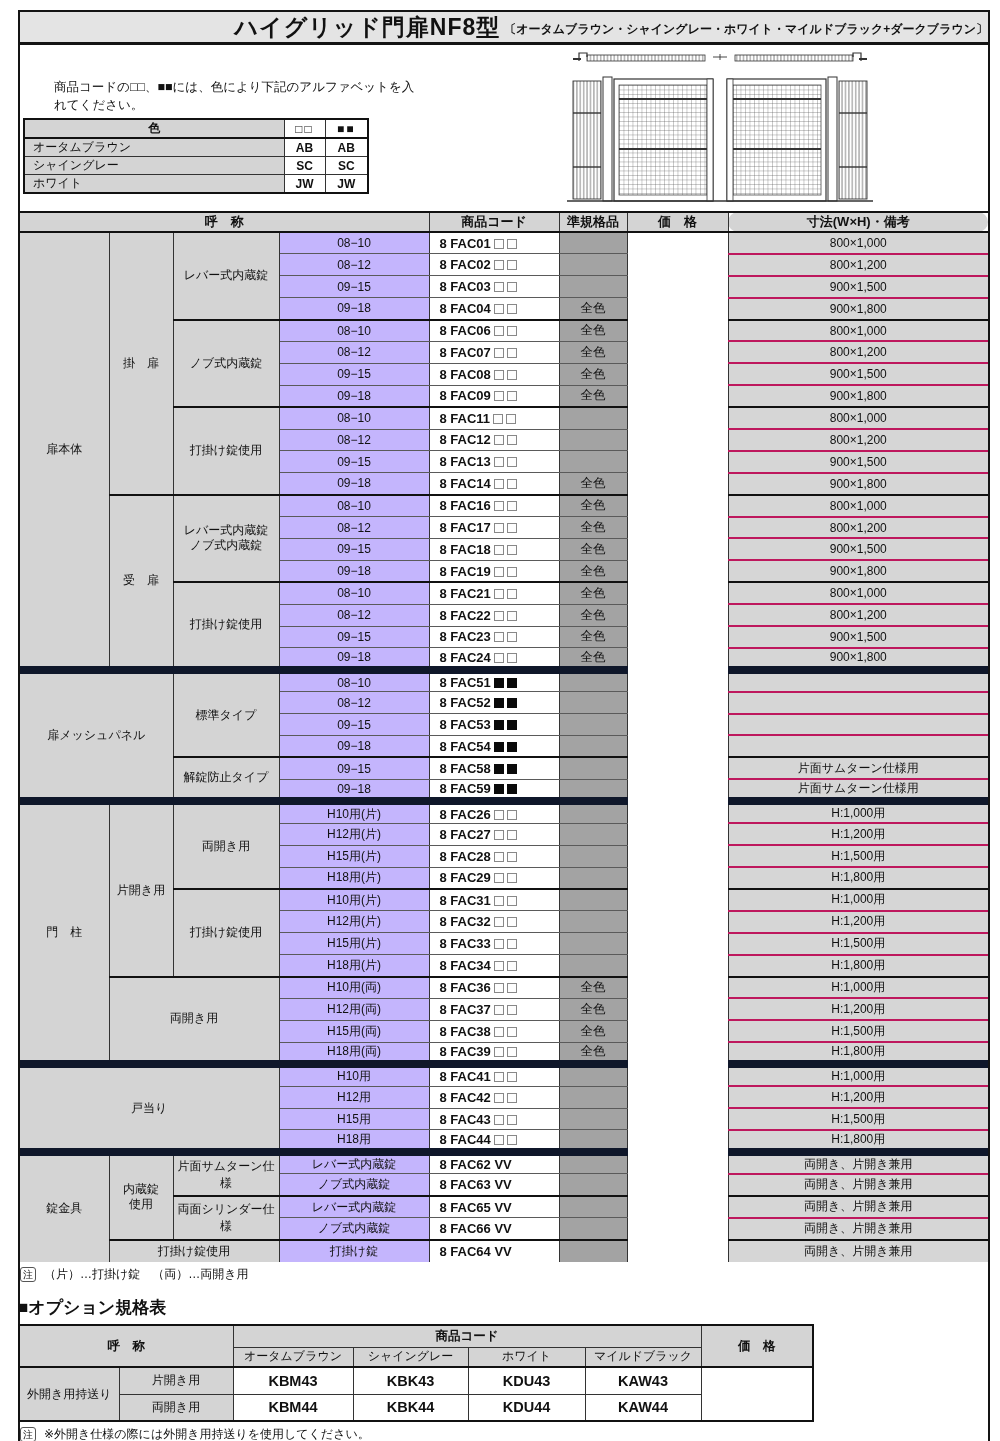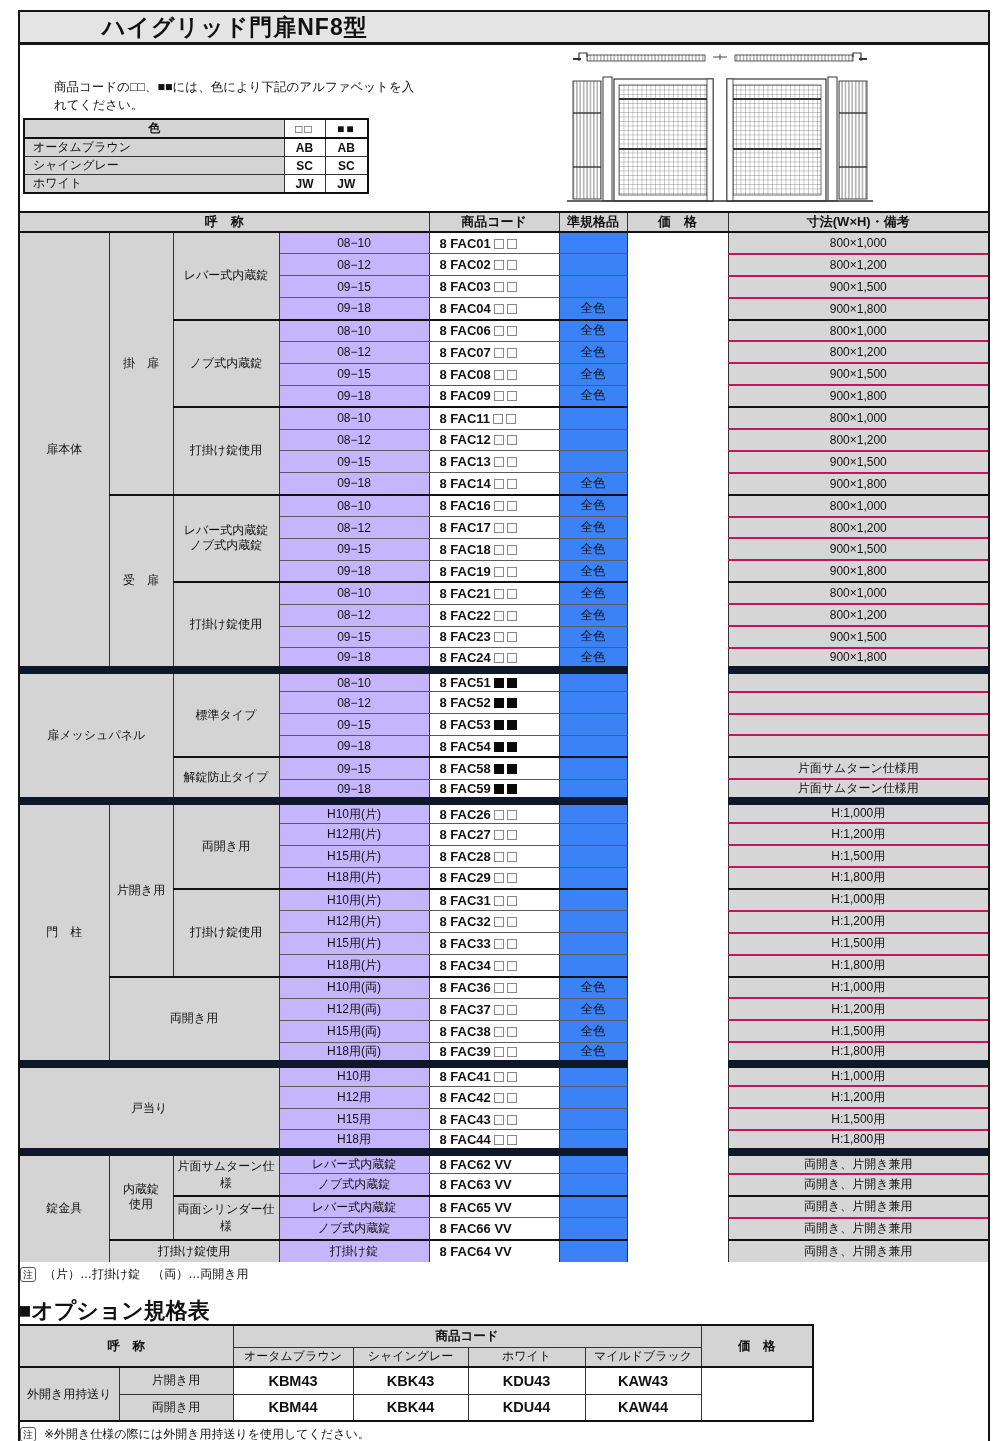--- a/index.html
+++ b/index.html
@@ -8,21 +8,21 @@
     width:1000px; height:1441px; position:relative;
     font-family:"Liberation Sans","DejaVu Sans",sans-serif;
     color:#111;
   }
   .abs { position:absolute; }
 
   
   #titlebar {
     left:18px; top:10px; width:972px; height:35px;
     background:#e4e4e4; border:2px solid #141414; border-bottom-width:3px;
-    display:flex; align-items:center; padding-left:82px;
+    display:flex; align-items:center; padding-left:82px;justify-content:flex-end;
   }
   #titlebar .t1 { font-size:23px; font-weight:bold; letter-spacing:1px; }
   #titlebar .t2 { font-size:12px; font-weight:600; margin-left:4px; padding-top:4px; }
 
   
   #contentbox {
     left:18px; top:45px; width:972px; height:1416px;
     border:2px solid #141414; border-top:none; background:#fff; overflow:hidden;
   }
 
@@ -44,69 +44,70 @@
 
   
   #maintable {
     left:0px; top:166px; width:968px;
     border-collapse:collapse; table-layout:fixed;
   }
   #maintable th {
     background:#d4d4d4; border-top:2px solid #111; border-bottom:2px solid #111;
     border-right:1px solid #333; height:19px; font-size:13px; font-weight:600; text-align:center;
   }
-  #maintable th:last-child { border-right:none; }
+  #maintable th:last-child { border-right:none;border-radius:10px; }
   #maintable td {
     border-right:1px solid #333; height:21.9px; text-align:center;
     font-size:12px; padding:0; overflow:hidden; vertical-align:middle;
   }
   #maintable td:last-child { border-right:none; }
   .n  { background:#d4d4d4; }
   .s  { background:#c4b5fd; }
   .c  { background:#fff; text-align:left !important; padding-left:10px !important; font-weight:bold; font-size:13px !important; white-space:nowrap; }
-  .t  { background:#3b82f6; font-size:12.5px !important; }
+  .t  { background:#a3a3a3; font-size:12.5px !important; }
   .d  { background:#d6d6d6; }
   .p  { background:#fff; }
   .b1 { border-bottom:1px solid #5a5a5a; }
   .b2 { border-bottom:2px solid #111; }
   .b3 { border-bottom:8px solid #0f172a; }
   .bw { border-bottom:2px solid #be185d; }
   .b0 { border-bottom:none; }
   .pre{ white-space:pre-line; line-height:1.3; }
   .sqo{ display:inline-block; width:10px; height:10px; border:1px solid #888; background:#fdfdfd; margin-left:3px; vertical-align:-1px; }
   .sqf{ display:inline-block; width:10px; height:10px; border:1px solid #0a0a0a; background:#0a0a0a; margin-left:3px; vertical-align:-1px; }
 
   
   .footnote { font-size:12px; display:flex; align-items:center; }
   .badge {
     display:inline-block; border:1px solid #555; border-radius:3px;
     font-size:10px; line-height:13px; padding:0 2px; margin-right:8px; color:#222; flex:0 0 auto;
   }
   #footnote1 { left:20px; top:1266px; }
 
   
-  #opttitle { left:18px; top:1296px; font-size:22px; font-weight:bold; }
+  #opttitle { left:18px; top:1296px; font-size:17px; font-weight:bold; }
   #opttable {
     left:18px; top:1324px; width:794px;
     border-collapse:collapse; table-layout:fixed; border:2px solid #111;
   }
   #opttable td { border:1px solid #333; overflow:hidden; }
   .oh    { background:#d4d4d4; font-size:12.5px; font-weight:600; text-align:center; height:22px; }
   .oh2   { background:#d4d4d4; font-size:12px; font-weight:normal; text-align:center; height:20px; }
   .obb   { border-bottom:2px solid #111 !important; }
   .oname { background:#d4d4d4; font-size:12px; text-align:center; height:27px; }
   .ocode { background:#fff; font-weight:bold; font-size:14.5px; text-align:center; height:27px; }
   .oprice{ background:#fff; }
   #footnote2 { left:20px; top:1426px; }
 </style>
 </head>
 <body>
 
 <div class="abs" id="titlebar">
   <span class="t1">ハイグリッド門扉NF8型</span>
+  <span class="t2">〔オータムブラウン・シャイングレー・ホワイト・マイルドブラック+ダークブラウン〕</span>
 </div>
 
 <div class="abs" id="contentbox">
 
   <div class="abs" id="colornote">商品コードの□□、■■には、色により下記のアルファベットを入れてください。</div>
 
   <table class="abs" id="colortable">
     <colgroup>
         <col style="width:260px">
         <col style="width:41px">

